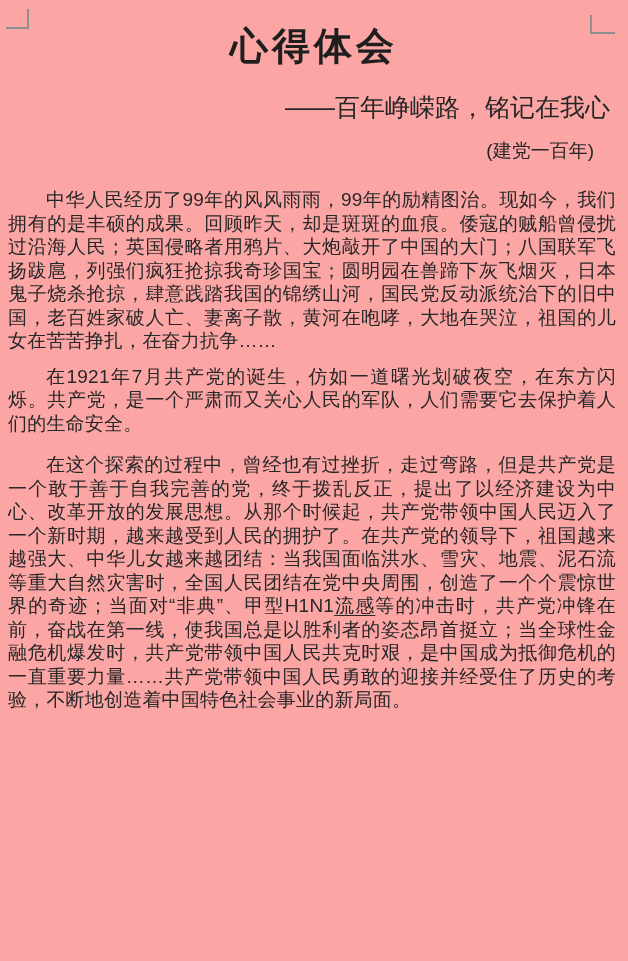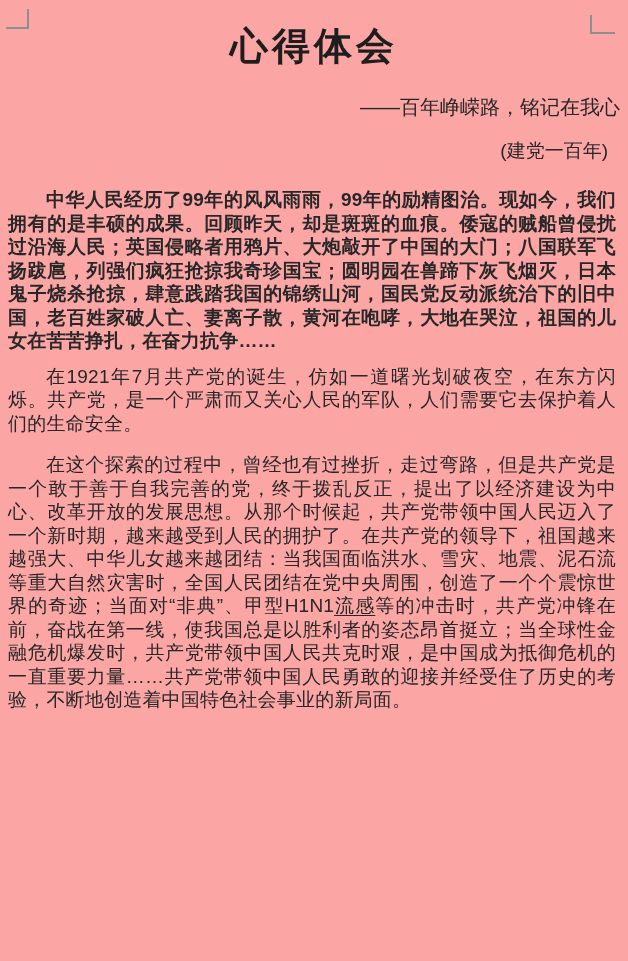--- a/index.html
+++ b/index.html
@@ -43,48 +43,48 @@
     margin: 24px 0 0 0;
     text-align: center;
     font-size: 38px;
     line-height: 44px;
     font-weight: 700;
     color: #1e1e1e;
     letter-spacing: 4px;
   }
   .subtitle {
     margin-top: 28px;
-    padding-right: 8px;
+    padding-right: 18px;
     text-align: right;
-    font-size: 20px;
+    font-size: 25px;
     line-height: 22px;
     font-weight: 500;
     color: #262626;
   }
   .byline {
     margin-top: 22px;
-    padding-right: 20px;
+    padding-right: 34px;
     text-align: right;
     font-size: 19px;
     line-height: 22px;
     color: #262626;
   }
   .content {
     margin: 26px 12px 0 8px;
     font-size: 19px;
     line-height: 23.5px;
     text-align: justify;
     color: #272727;
     letter-spacing: 0.2px;
   }
   .para {
     margin: 0;
     text-indent: 2em;
   }
-  .gap-sm { margin-bottom: 12px; font-weight: bold; }
+  .gap-sm { margin-bottom: 12px; }
   .gap-md { margin-bottom: 18px; }
   .underlined {
     text-decoration: underline;
     text-underline-offset: 3px;
   }
 </style>
 </head>
 <body>
 
 <div class="page">

